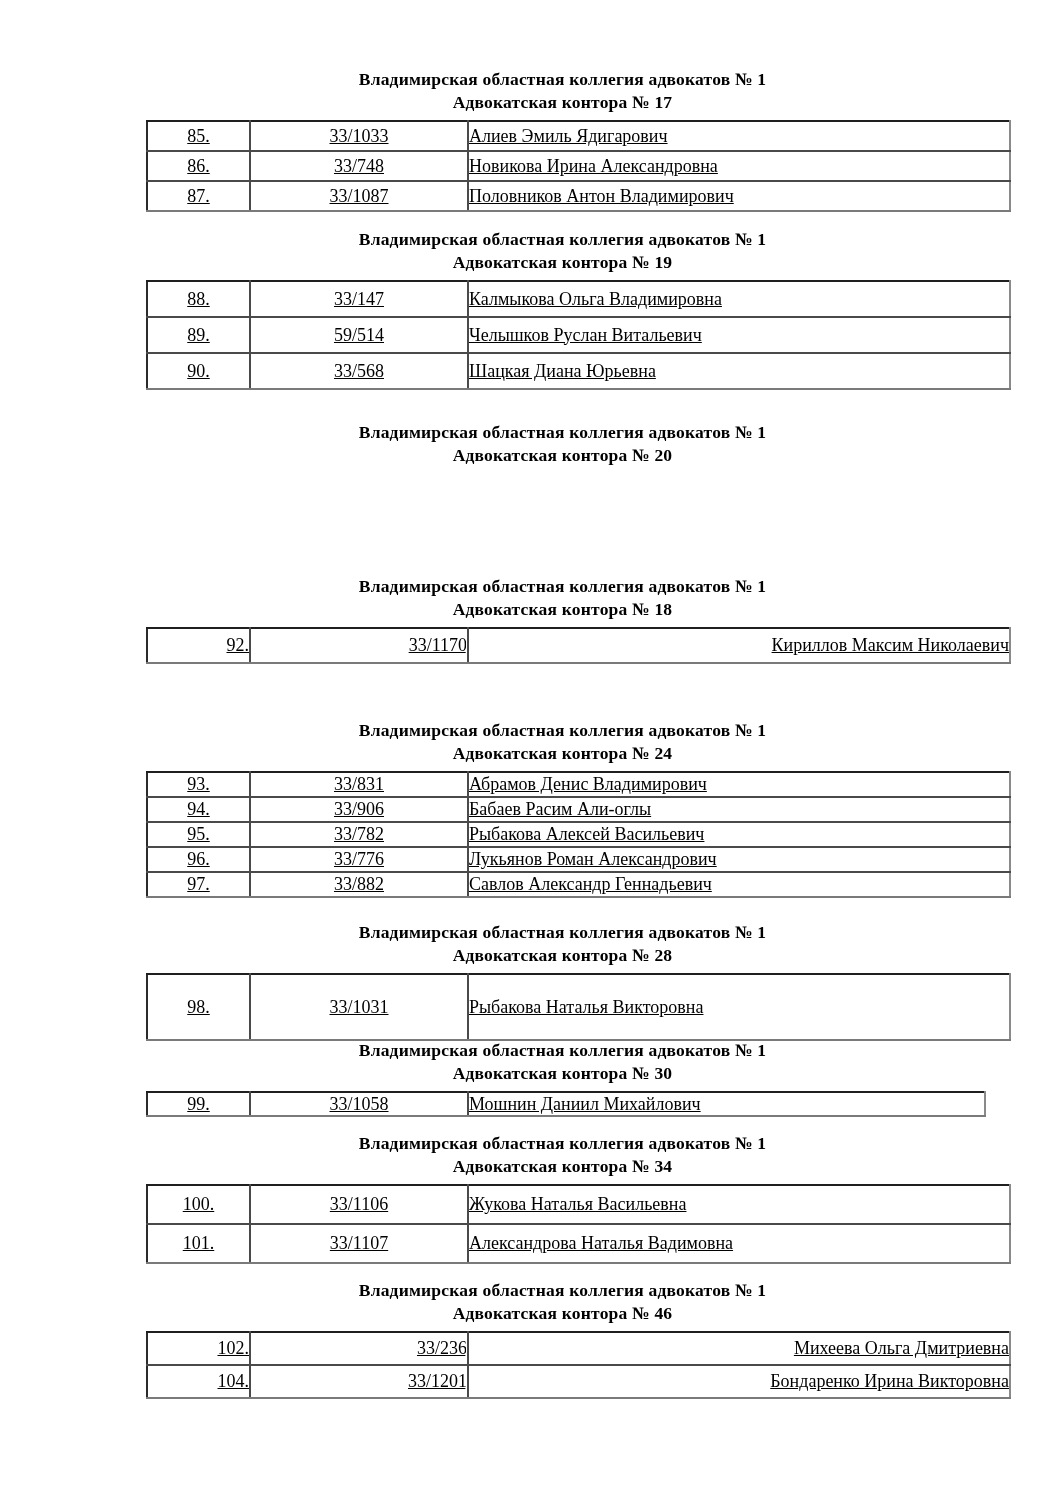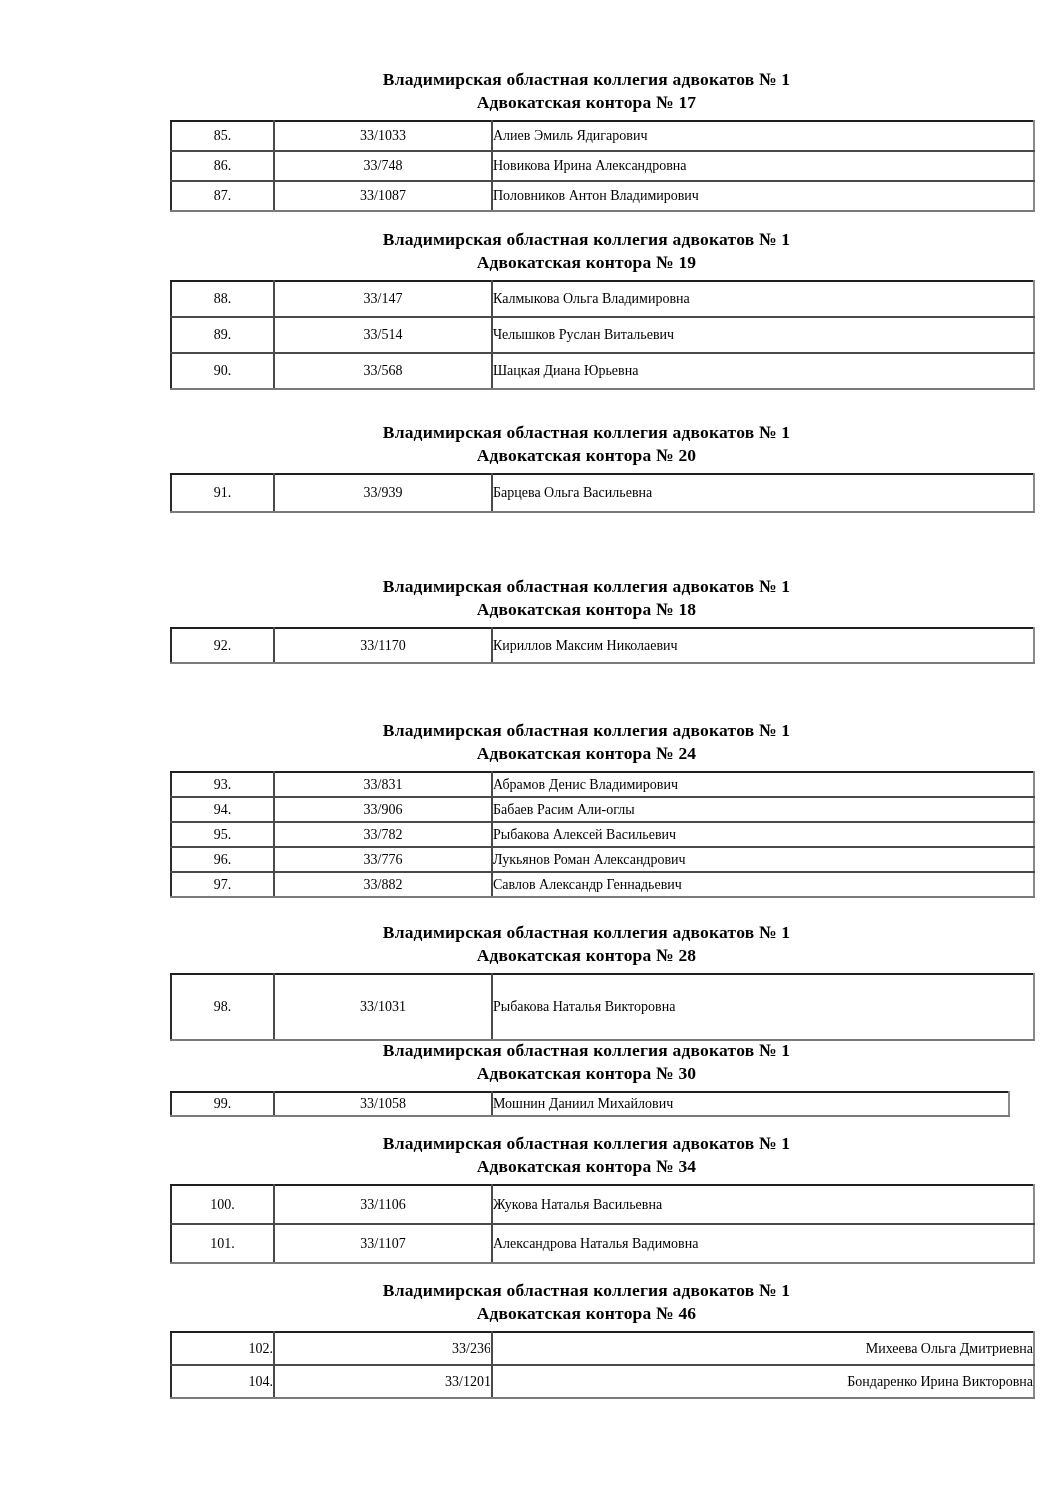--- a/index.html
+++ b/index.html
@@ -11,59 +11,60 @@
   }
   .page {
     position: relative;
     width: 1061px;
     height: 1500px;
     background: #ffffff;
     overflow: hidden;
   }
   .section {
     position: absolute;
-    left: 170px;
+    left: 146px;
     width: 865px;
   }
   .titles {
     width: 865px;
     transform: translateX(-16px);
     text-align: center;
     font-weight: bold;
     font-size: 17.5px;
     line-height: 23px;
     letter-spacing: 0.2px;
   }
   table.roster {
     border-collapse: collapse;
     table-layout: fixed;
     width: 865px;
     margin-top: 6px;
-    font-size: 14px;
+    font-size: 18px;
+    text-decoration: underline;
   }
   table.roster td {
     border: 2px solid #4a4a4a;
     padding: 0;
     vertical-align: middle;
     overflow: hidden;
     white-space: nowrap;
   }
   table.roster tr td:first-child { border-left-color: #2b2b2b; }
   table.roster tr td:last-child  { border-right-color: #8a8a8a; }
   table.roster tr:first-child td { border-top-color: #1f1f1f; }
   table.roster tr:last-child td  { border-bottom-color: #7a7a7a; }
   td.c-num  { width: 101px; text-align: center; }
   td.c-reg  { width: 216px; text-align: center; border-radius: 13px; }
   td.c-name { text-align: left; padding-left: 9px; }
 
   
   .s0 { top: 68px; }   .s0 td { height: 28px; }
   .s1 { top: 228px; }  .s1 td { height: 34px; }
   .s2 { top: 421px; }  .s2 td { height: 36px; }
-  .s3 { top: 575px; }  .s3 td { height: 33px; }
+  .s3 { top: 575px; }  .s3 td { height: 33px; text-align: right; }
   .s4 { top: 719px; }  .s4 td { height: 23px; }
   .s5 { top: 921px; }  .s5 td { height: 64px; vertical-align: top; padding-top: 7px; }
   .s6 { top: 1039px; } .s6 td { height: 22px; }
   .s6 table.roster { width: 840px; }
   .s7 { top: 1132px; } .s7 td { height: 37px; }
   .s8 { top: 1279px; } .s8 td { height: 31px; text-align: right; }
 </style>
 </head>
 <body>
 
@@ -105,47 +106,38 @@
     <table class="roster">
       <tbody>
   <tr>
     <td class="c-num">88.</td>
     <td class="c-reg">33/147</td>
     <td class="c-name">Калмыкова Ольга Владимировна</td>
   </tr>
 
   <tr>
     <td class="c-num">89.</td>
-    <td class="c-reg">33/514</td>
+    <td class="c-reg">59/514</td>
     <td class="c-name">Челышков  Руслан Витальевич</td>
   </tr>
 
   <tr>
     <td class="c-num">90.</td>
     <td class="c-reg">33/568</td>
     <td class="c-name">Шацкая Диана Юрьевна</td>
   </tr>
 </tbody>
     </table>
   </div>
 
   <div class="section s2">
     <div class="titles">
       <div>Владимирская областная коллегия адвокатов № 1</div>
       <div>Адвокатская контора № 20</div>
     </div>
-    <table class="roster">
-      <tbody>
-  <tr>
-    <td class="c-num">91.</td>
-    <td class="c-reg">33/939</td>
-    <td class="c-name">Барцева Ольга Васильевна</td>
-  </tr>
-</tbody>
-    </table>
   </div>
 
   <div class="section s3">
     <div class="titles">
       <div>Владимирская областная коллегия адвокатов № 1</div>
       <div>Адвокатская контора № 18</div>
     </div>
     <table class="roster">
       <tbody>
   <tr>

